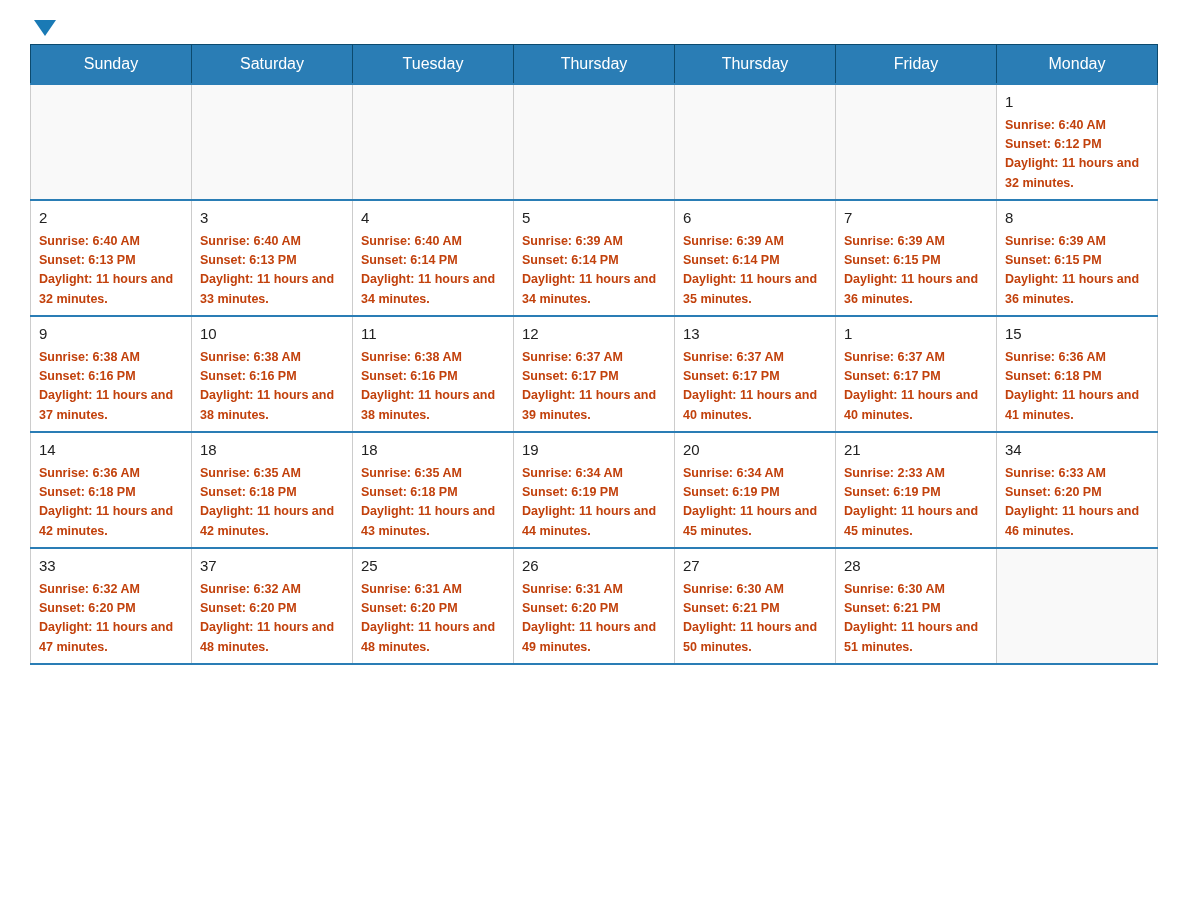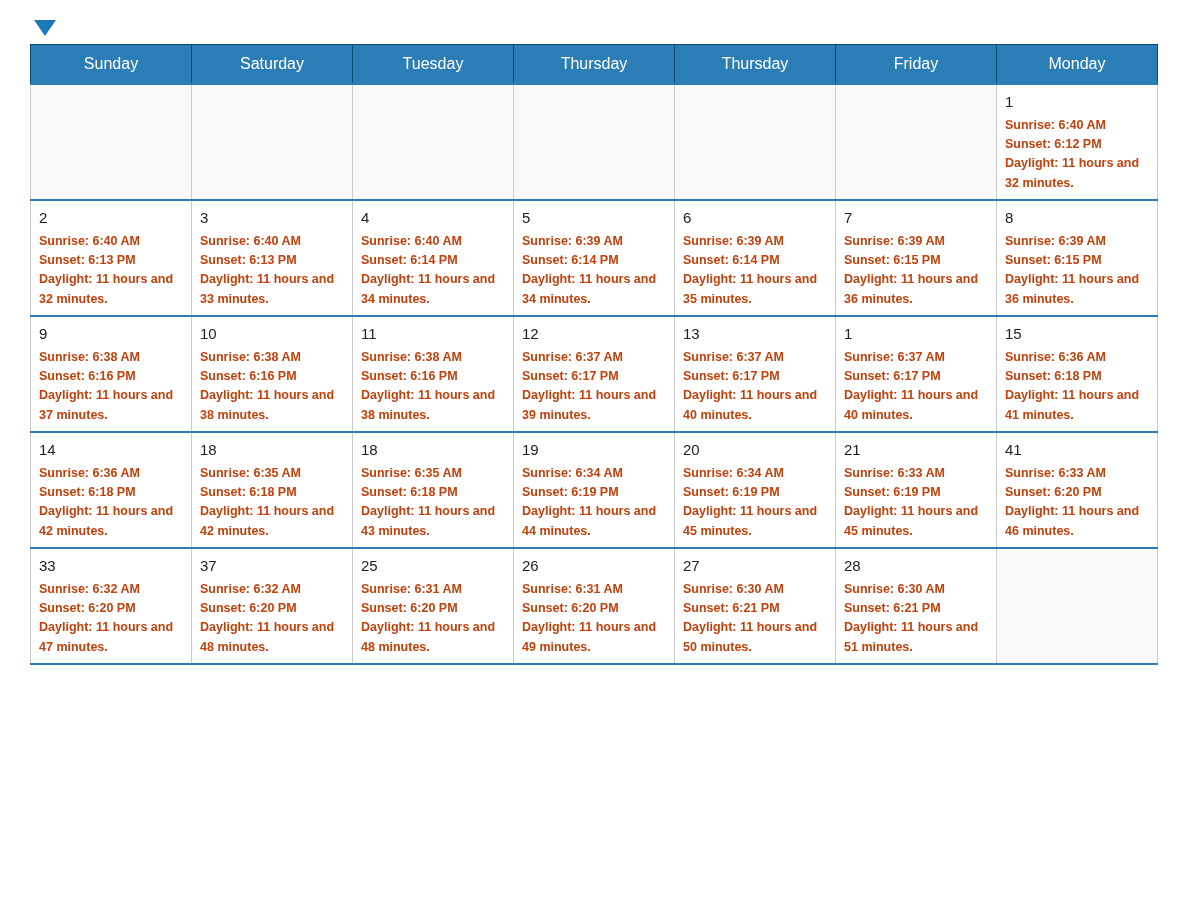--- a/index.html
+++ b/index.html
@@ -291,27 +291,27 @@
         </td>
         <td>
           <span class="day-number">20</span>
           <div class="day-info">Sunrise: 6:34 AM
 Sunset: 6:19 PM
 Daylight: 11 hours
 and 45 minutes.</div>
         </td>
         <td>
           <span class="day-number">21</span>
-          <div class="day-info">Sunrise: 6:33 AM
+          <div class="day-info">Sunrise: 2:33 AM
 Sunset: 6:19 PM
 Daylight: 11 hours
 and 45 minutes.</div>
         </td>
         <td>
-          <span class="day-number">41</span>
+          <span class="day-number">34</span>
           <div class="day-info">Sunrise: 6:33 AM
 Sunset: 6:20 PM
 Daylight: 11 hours
 and 46 minutes.</div>
         </td>
       </tr>
       <tr>
         <td>
           <span class="day-number">33</span>
           <div class="day-info">Sunrise: 6:32 AM

